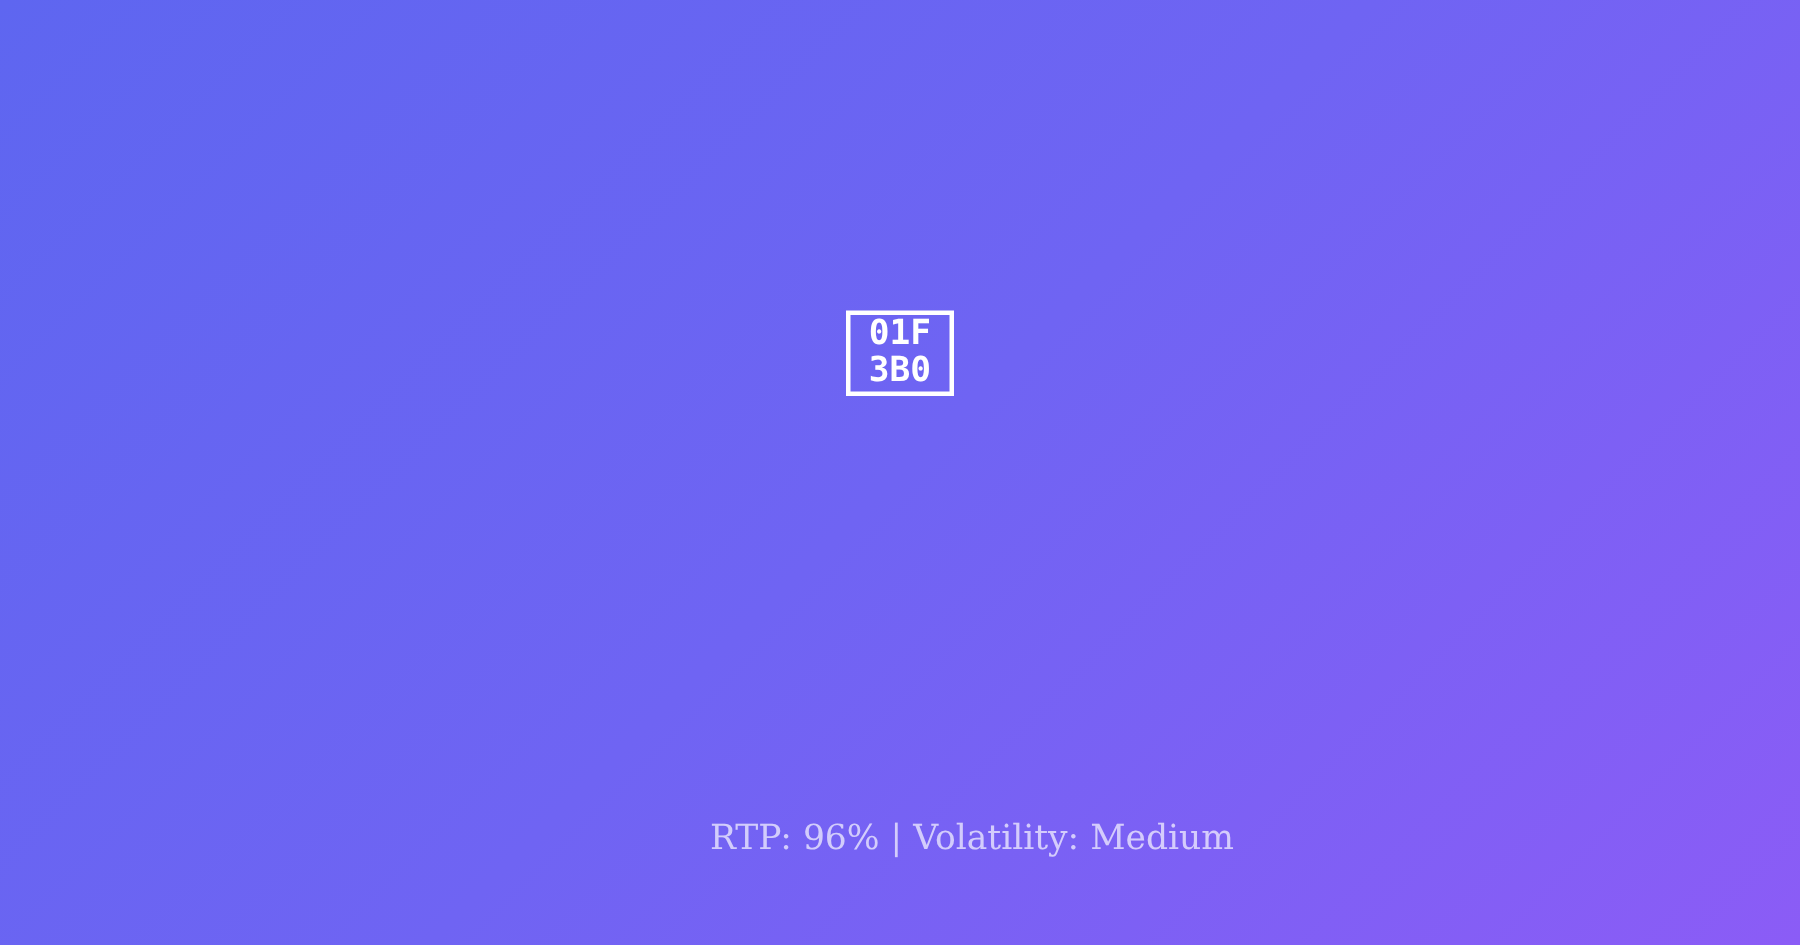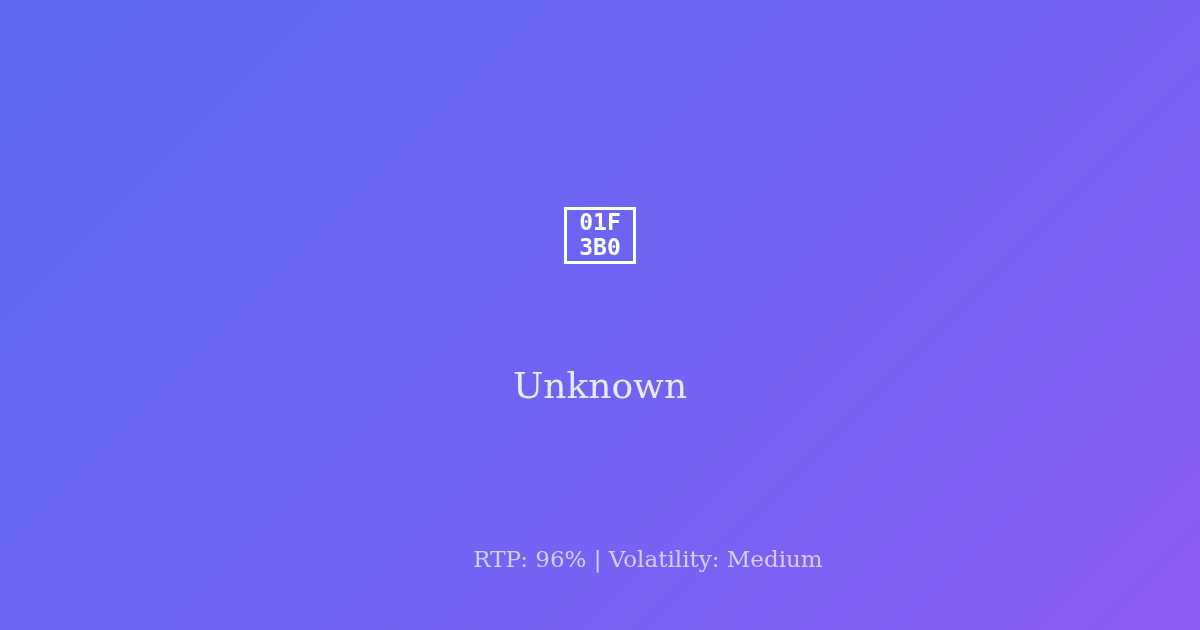--- a/index.html
+++ b/index.html
@@ -121,17 +121,16 @@
   <div class="title-row">
 
     <div class="tofu-icon">
       <span class="tofu-line">01F</span>
       <span class="tofu-line">3B0</span>
     </div>
 
 
   </div>
 
-  <div class="subtitle">Unknown</div>
 
   <div class="footer-meta">RTP: 96% | Volatility: Medium</div>
 
 </div>
 
 </body></html>

